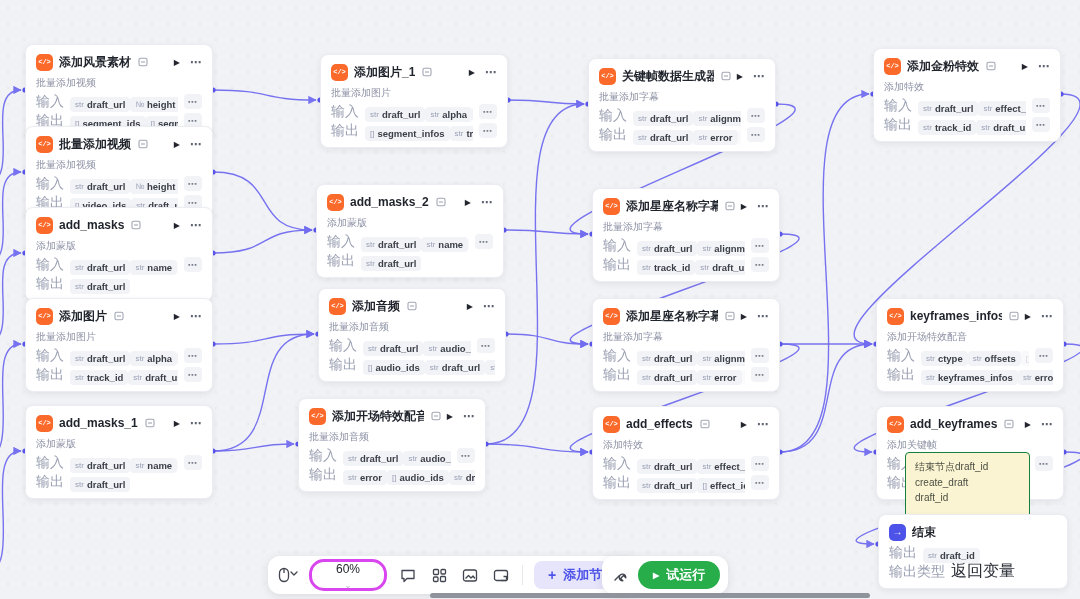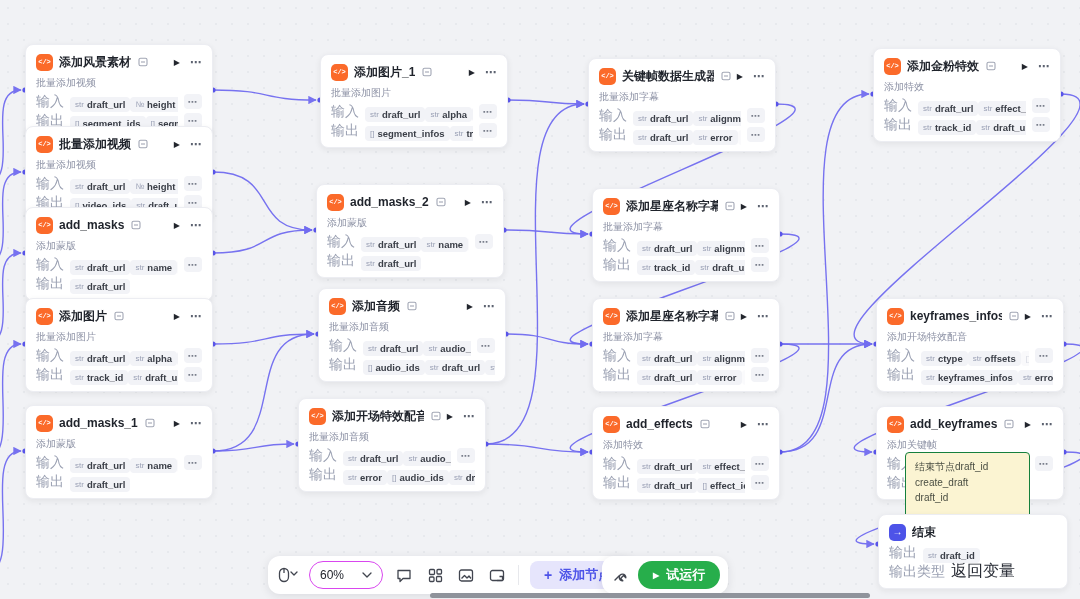--- a/index.html
+++ b/index.html
@@ -34,22 +34,22 @@
   .pill.morep{flex:none;color:#7a7f8c;font-weight:bold;padding:0 4px;letter-spacing:1px;line-height:13px;}
   .rtext{font-size:16px;color:#272b34;}
   .tooltip{position:absolute;background:#fbf4d2;border:1px solid #15803d;border-radius:4px;
     padding:6px 9px;font-size:10px;line-height:1.55;color:#4a4e42;z-index:3;box-sizing:border-box;}
   .bar{position:absolute;top:556px;height:38px;background:#fff;border-radius:12px;
     box-shadow:0 2px 10px rgba(28,31,35,.10);display:flex;align-items:center;z-index:5;}
   #toolbar{left:268px;padding:0 10px;gap:11px;}
   #runbar{left:602px;padding:0 8px;gap:8px;}
   .tico{display:flex;align-items:center;justify-content:center;width:20px;height:26px;cursor:pointer;}
   .tico svg{display:block;}
-  .zoomsel{display:flex;align-items:center;justify-content:space-between;border:1px solid #d946ef;
-    border-radius:15px;height:26px;padding:0 10px;min-width:52px;font-size:12px;color:#23262e;cursor:pointer;gap:10px;}
+  .zoomsel{display:flex;align-items:center;justify-content:space-between;border:3px solid #d946ef;
+    border-radius:15px;height:26px;padding:0 10px;min-width:52px;font-size:12px;color:#23262e;cursor:pointer;gap:10px;flex-direction:column;}
   .vdiv{width:1px;height:20px;background:#e7e8ec;}
   .addnode{background:#e6e5fc;color:#4d53e8;font-weight:bold;font-size:13px;height:28px;
     border-radius:8px;padding:0 14px;display:flex;align-items:center;gap:7px;cursor:pointer;border:none;}
   .addnode .plus{font-size:14px;font-weight:bold;}
   .runbtn{background:#27ae4b;color:#fff;font-weight:bold;font-size:13px;height:28px;border-radius:14px;
     padding:0 15px;display:flex;align-items:center;gap:7px;cursor:pointer;border:none;}
   .runbtn .tri{font-size:8px;}
   .hbar{position:absolute;left:430px;top:593px;width:440px;height:5px;background:#8f939b;border-radius:3px;z-index:6;}
 </style>
 </head>

